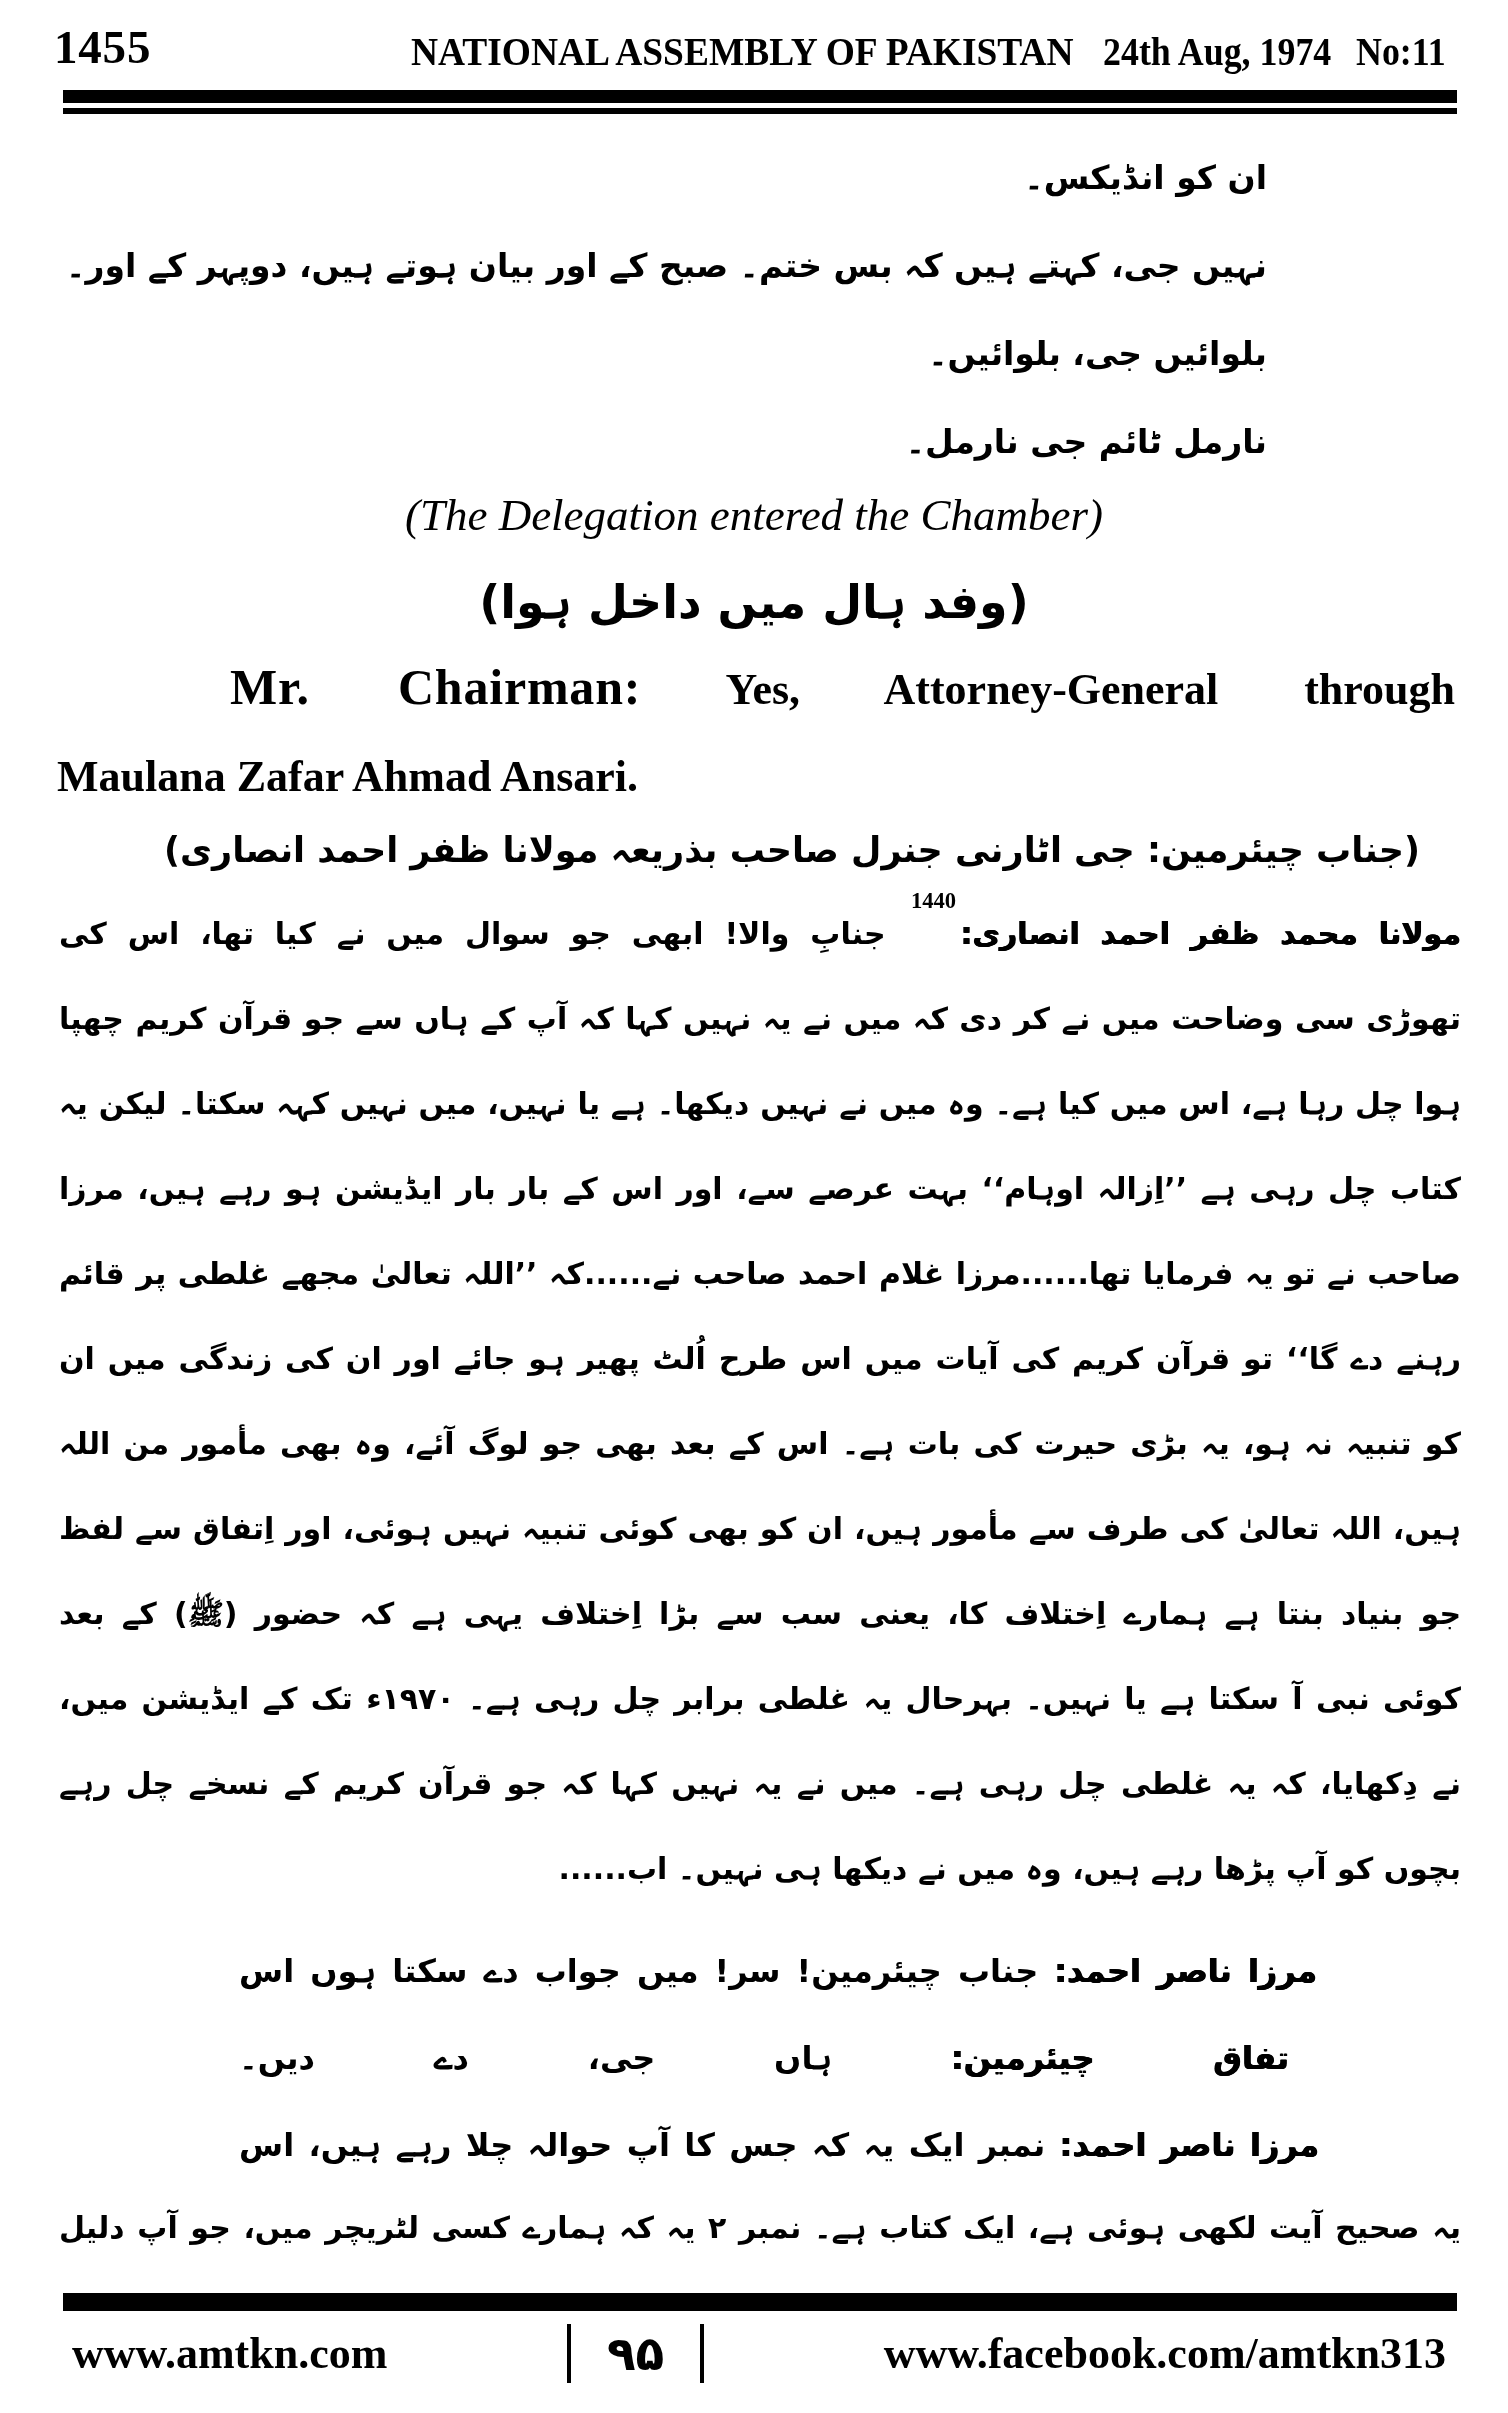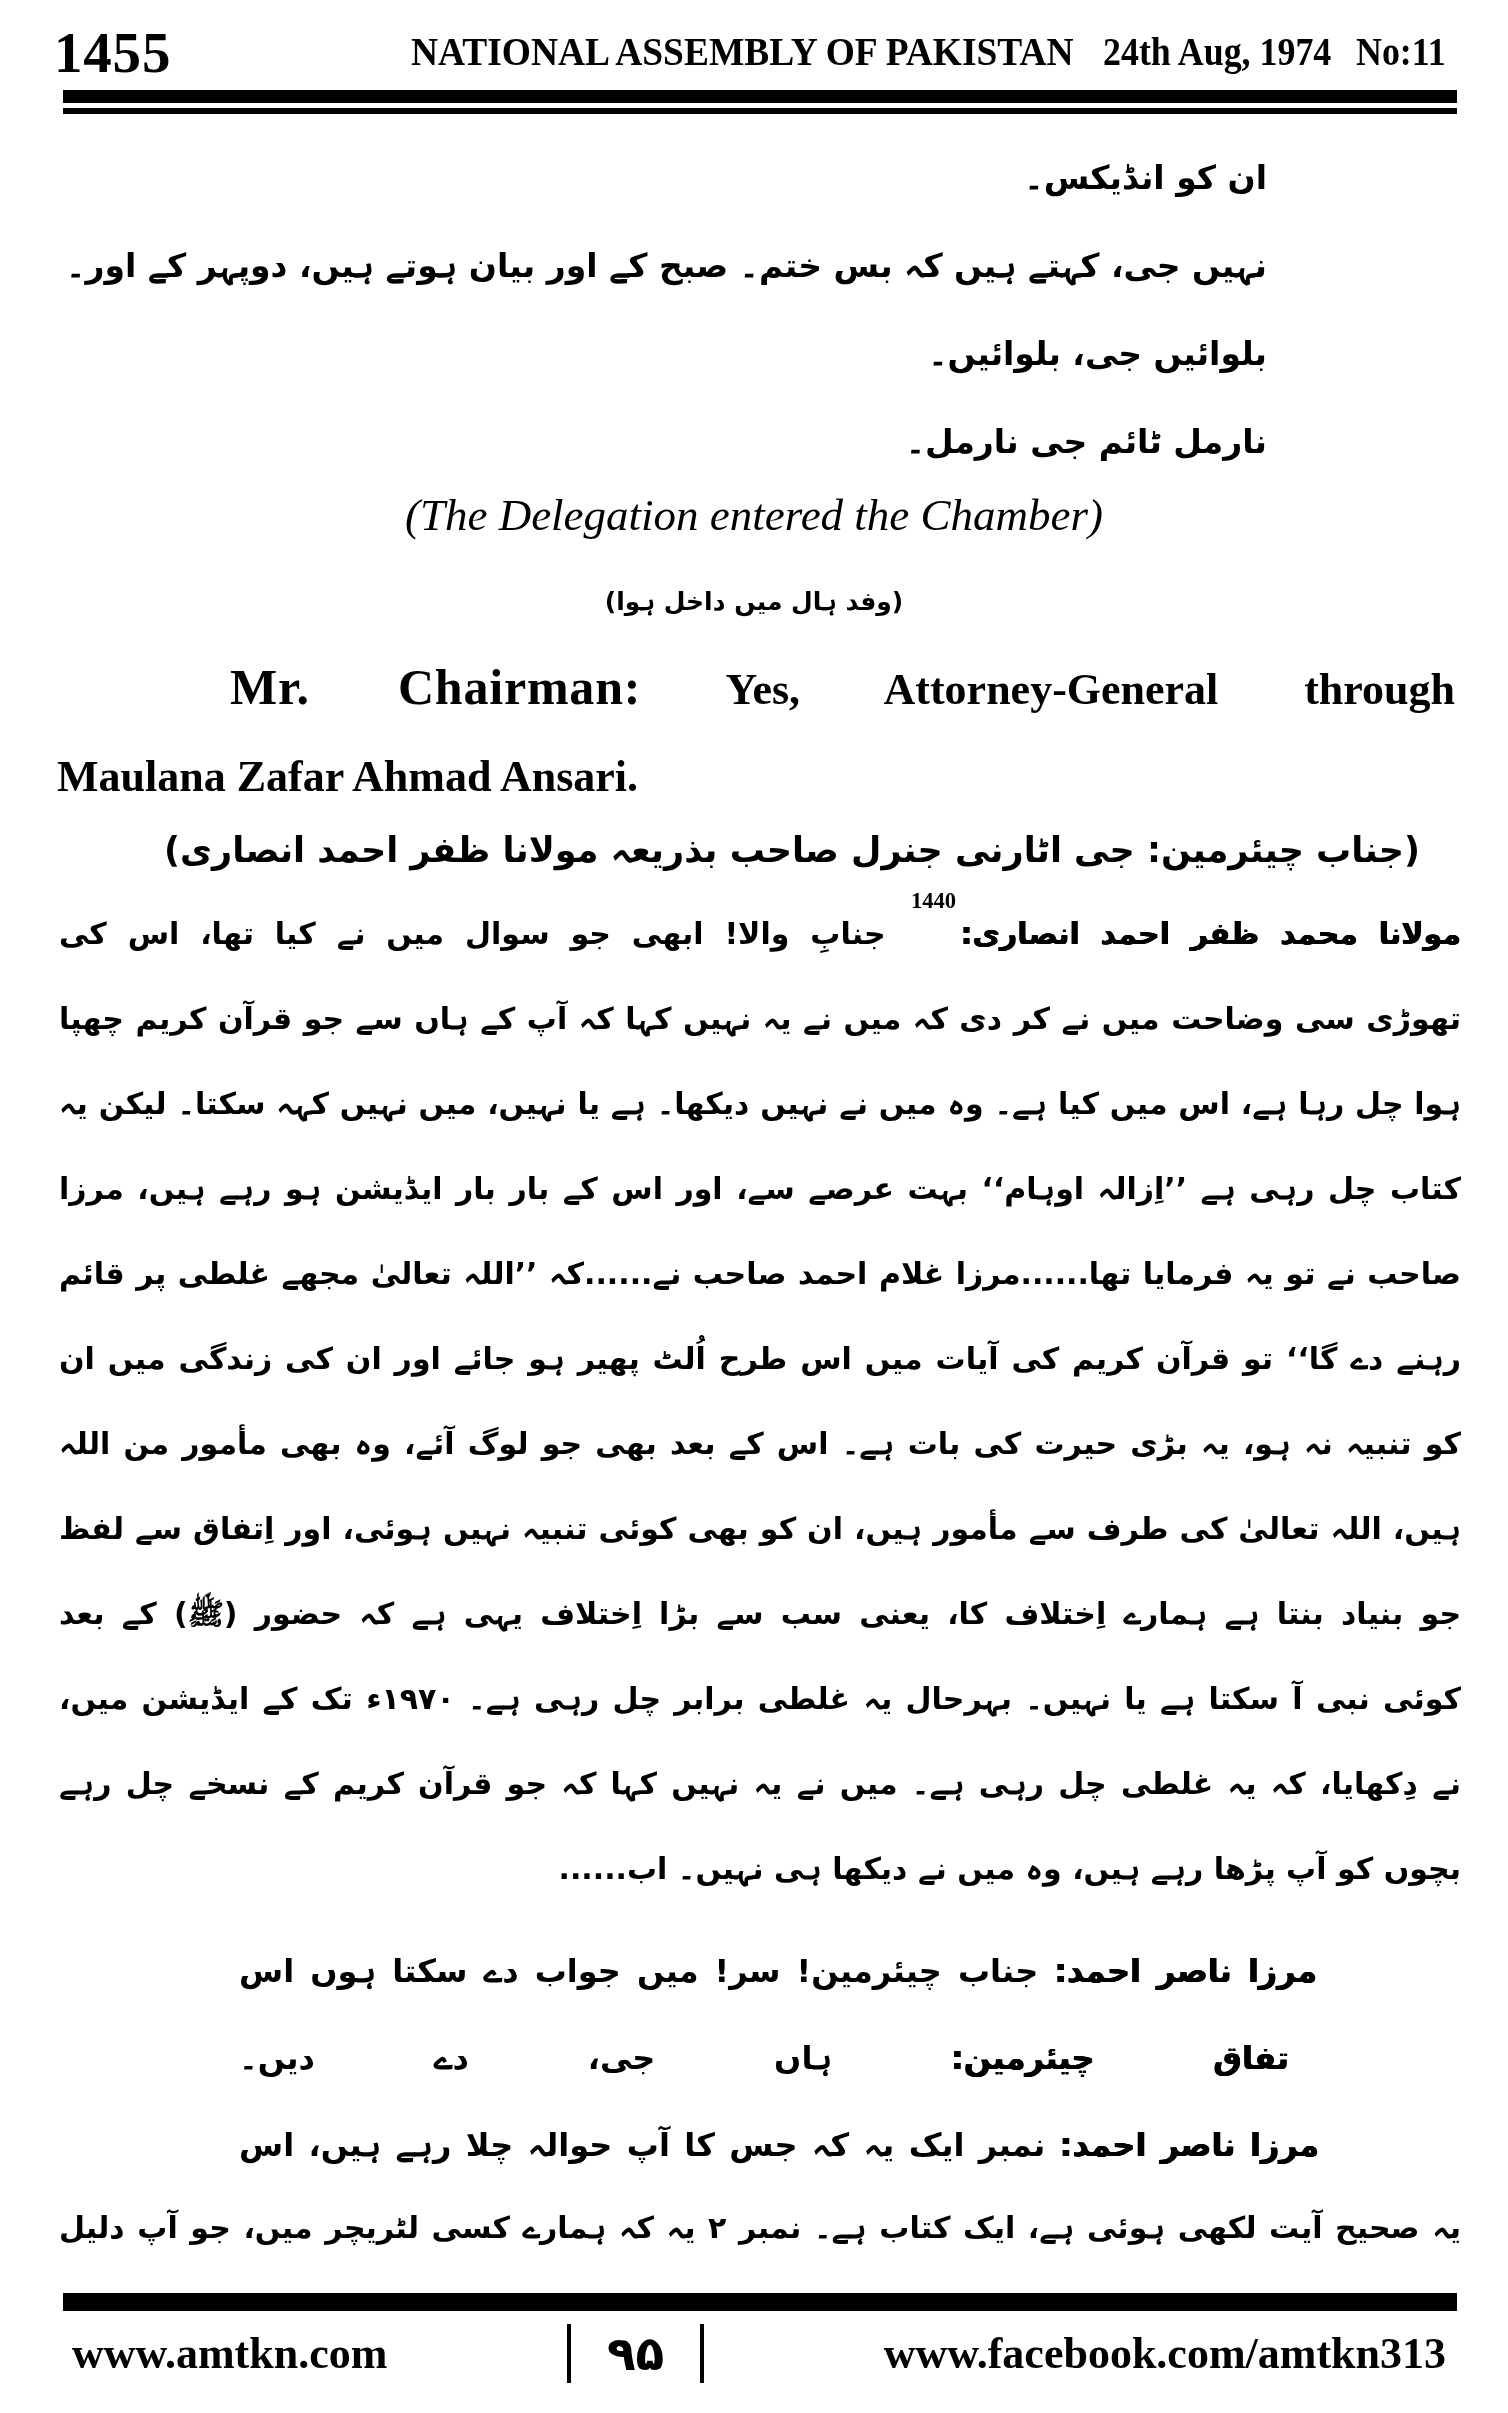--- a/index.html
+++ b/index.html
@@ -16,21 +16,21 @@
     color: #000000;
     overflow: hidden;
   }
 
   
   .hdr-num {
     position: absolute;
     top: 19.6px; left: 54px;
     font-family: "Liberation Serif", serif;
     font-weight: bold;
-    font-size: 57px;
+    font-size: 47px;
     letter-spacing: 0.8px;
   }
   .hdr-title {
     position: absolute;
     top: 29px; left: 411px;
     font-family: "Liberation Serif", serif;
     font-weight: bold;
     font-size: 39px;
     transform: scaleX(0.96);
     transform-origin: left center;
@@ -102,21 +102,21 @@
     font-weight: normal;
     font-size: 45px;
   }
   .stage-ur {
     position: absolute;
     top: 560px; left: 0;
     width: 100%;
     height: 84px;
     line-height: 84px;
     text-align: center;
-    font-size: 25px;
+    font-size: 46px;
   }
 
   
   .chairman-en {
     position: absolute;
     top: 650px;
     left: 57px;
     right: 53px;
     font-family: "Liberation Serif", serif;
     font-weight: bold;

